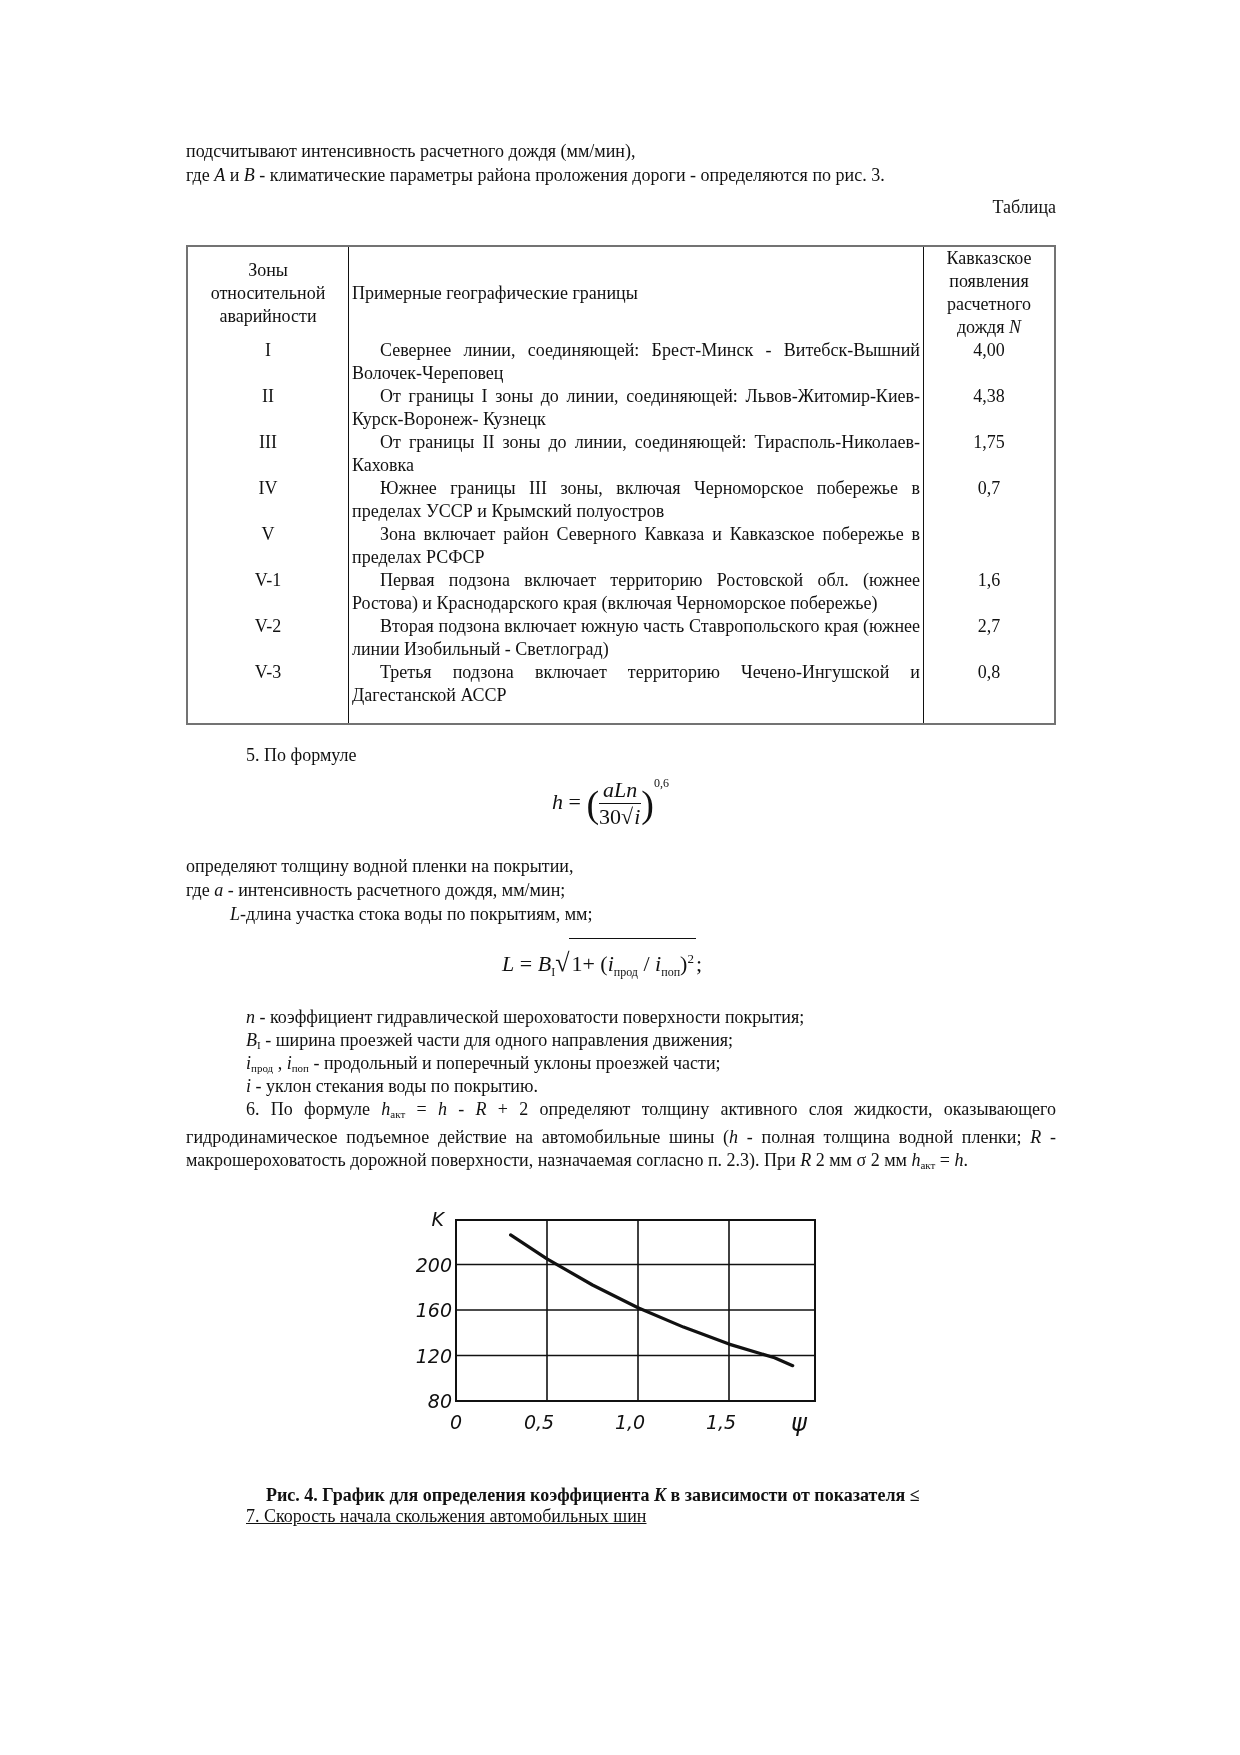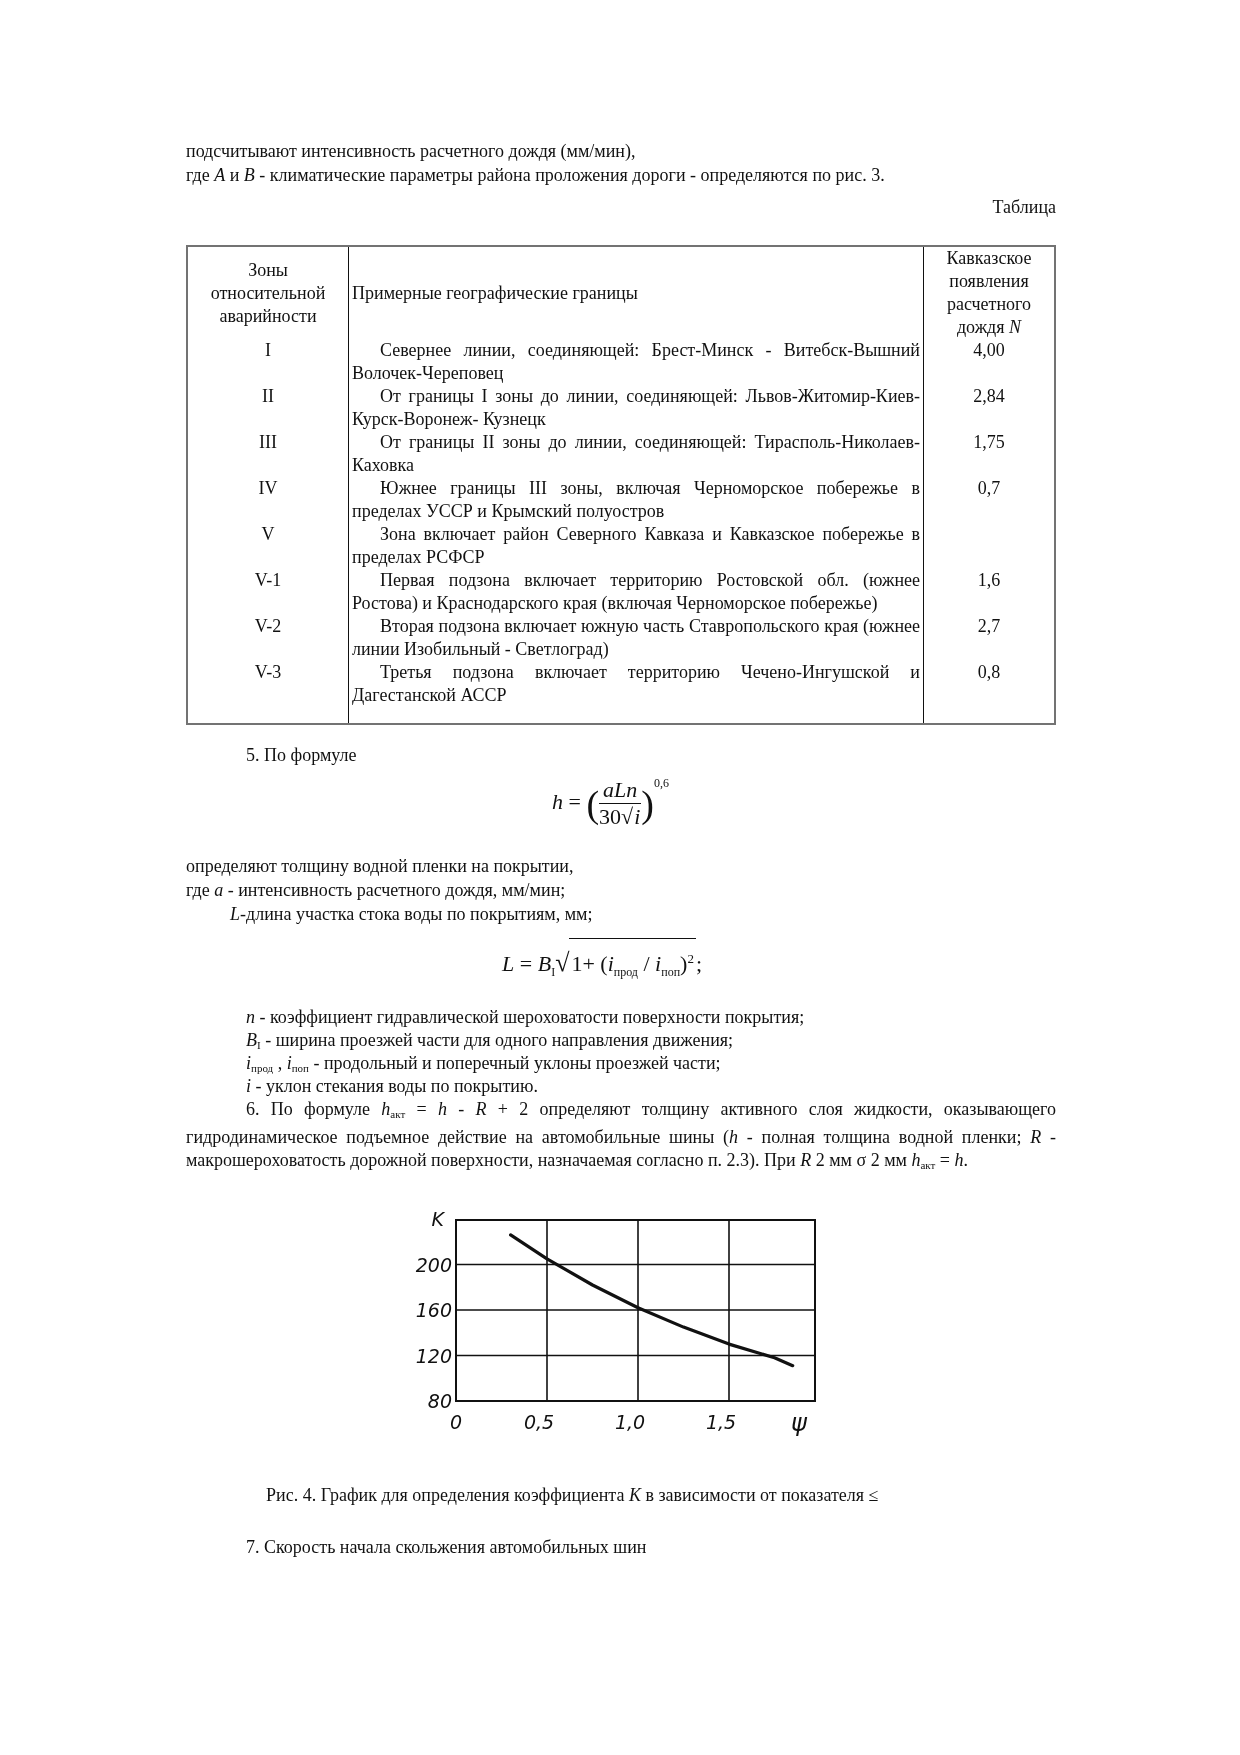--- a/index.html
+++ b/index.html
@@ -34,21 +34,21 @@
   .formula2 .rad { border-top: 1.5px solid #111; padding: 12px 2px; }
   .formula2 sub { font-size: 12px; font-style: normal; }
 
   .para { position: absolute; left: 186px; width: 870px; text-align: justify; line-height: 23px; font-size: 18px; }
   .para .first { text-indent: 60px; }
 
   
   .chart { position: absolute; left: 405px; top: 1205px; width: 440px; height: 255px; }
   .chart svg { overflow: visible; }
   .axlbl { font-family: "DejaVu Sans", sans-serif; font-style: italic; font-size: 19px; fill: #111; }
-  .caption { position: absolute; left: 266px; top: 1485px; white-space: nowrap; font-size: 18px; }
+  .caption { position: absolute; left: 266px; top: 1485px; white-space: nowrap; font-size: 18px; font-weight: bold; }
 </style>
 </head>
 <body>
 
 <div class="line" style="top:140px;">подсчитывают интенсивность расчетного дождя (мм/мин),</div>
 <div class="line" style="top:164px;"><span>где </span><i>A</i><span> и </span><i>B</i><span> - климатические параметры района проложения дороги - определяются по рис. 3.</span></div>
 <div class="abs" style="right:184px; top:196px; line-height:23px;">Таблица</div>
 
 <table class="tbl">
   <thead>
@@ -65,21 +65,21 @@
           <span class="txt">Севернее линии, соединяющей: Брест-Минск - Витебск-Вышний Волочек-Череповец</span>
         </td>
     <td class="c3">4,00</td>
   </tr>
 
   <tr>
     <td class="c1">II</td>
     <td class="c2">
           <span class="txt">От границы I зоны до линии, соединяющей: Львов-Житомир-Киев-Курск-Воронеж- Кузнецк</span>
         </td>
-    <td class="c3">2,84</td>
+    <td class="c3">4,38</td>
   </tr>
 
   <tr>
     <td class="c1">III</td>
     <td class="c2">
           <span class="txt">От границы II зоны до линии, соединяющей: Тирасполь-Николаев-Каховка</span>
         </td>
     <td class="c3">1,75</td>
   </tr>
 
@@ -171,13 +171,13 @@
       <text x="134" y="224" text-anchor="middle" class="axlbl">0,5</text>
       <text x="225" y="224" text-anchor="middle" class="axlbl">1,0</text>
       <text x="316" y="224" text-anchor="middle" class="axlbl">1,5</text>
       <text x="394" y="226" text-anchor="middle" class="axlbl" style="font-size:24px;">ψ</text>
       <path d="M 105.6 29.9 L 142.0 53.8 L 187.5 80.0 L 233.0 102.7 L 278.5 122.1 L 324.0 139.1 L 369.5 152.8 L 387.7 160.7" fill="none" stroke="#111" stroke-width="3.2" stroke-linejoin="round" stroke-linecap="round"></path>
     </svg>
 </div>
 
 <div class="caption"><span>Рис. 4. График для определения коэффициента </span><i>K</i><span> в зависимости от показателя ≤</span></div>
 
-<div class="line ind" style="top:1536px;">7. Скорость начала скольжения автомобильных шин</div>
+<div class="line ind" style="top:1505px;text-decoration:underline;">7. Скорость начала скольжения автомобильных шин</div>
 
 </body></html>

